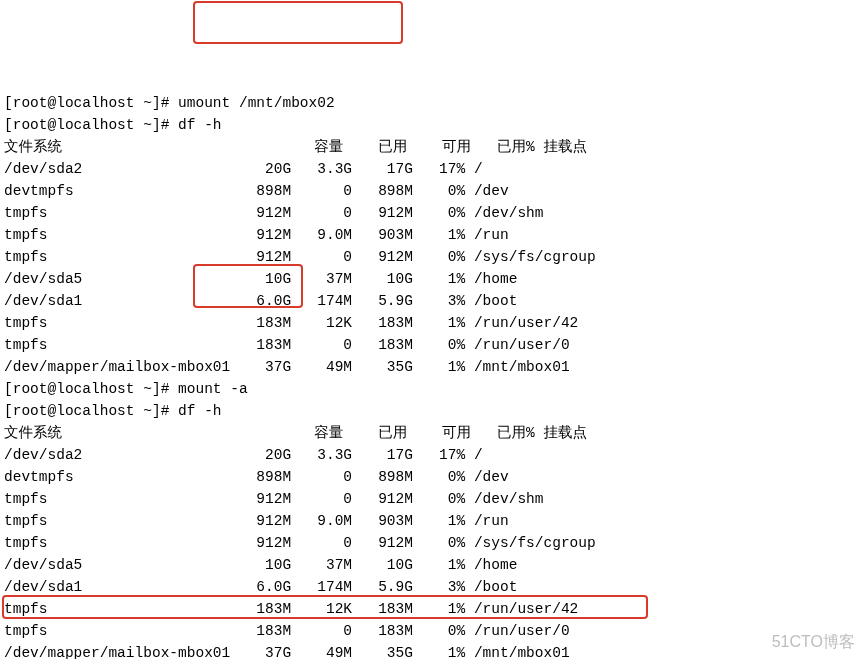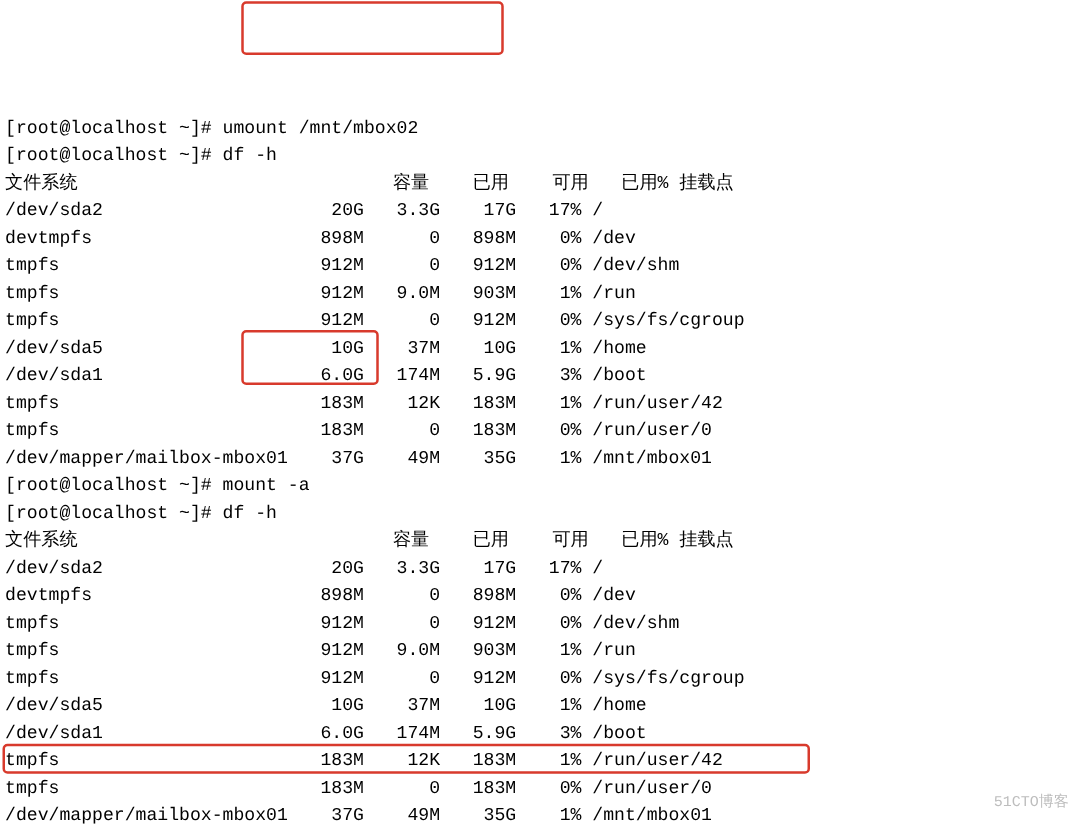--- a/index.html
+++ b/index.html
@@ -25,22 +25,22 @@
     border: 2px solid #d83a2c;
     border-radius: 4px;
     pointer-events: none;
     box-sizing: border-box;
   }
   .watermark {
     position: absolute;
     right: 6px;
     bottom: 6px;
     color: #bdbdbd;
-    font-size: 12px;
-    font-family: Liberation Mono, monospace;
+    font-size: 16px;
+    font-family: Liberation Sans, sans-serif;
   }
 </style>
 </head>
 <body>
 
 
 
 <div class="term" id="term">[root@localhost ~]# umount /mnt/mbox02
 [root@localhost ~]# df -h
 文件系统                             容量    已用    可用   已用% 挂载点

